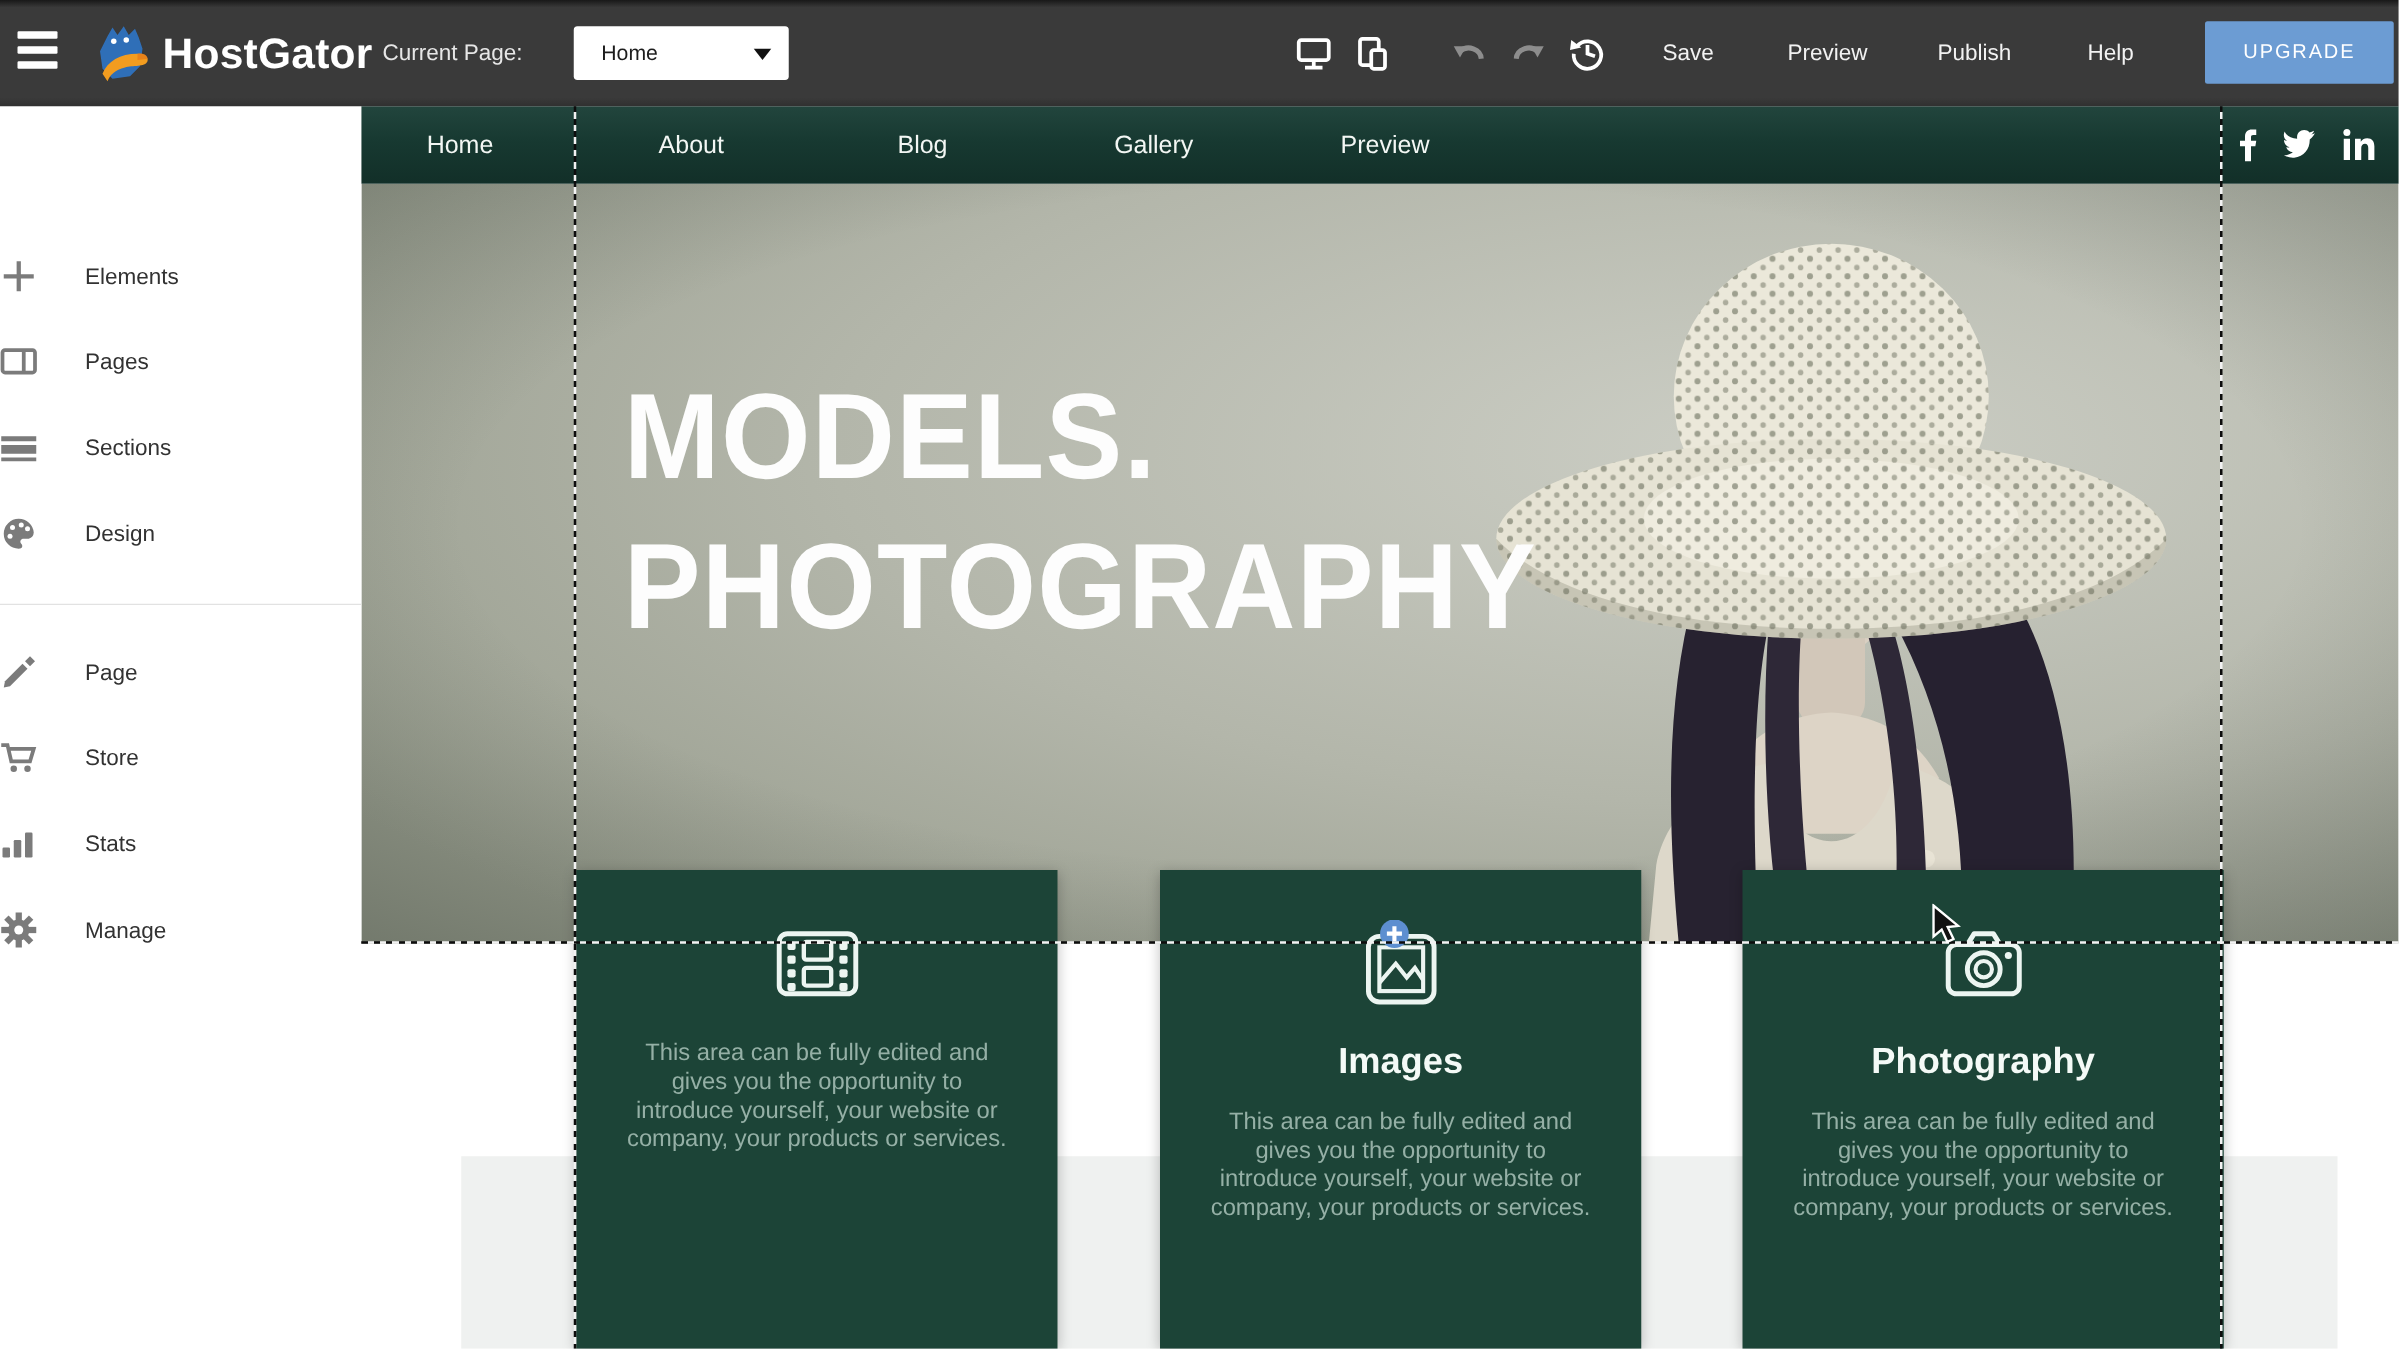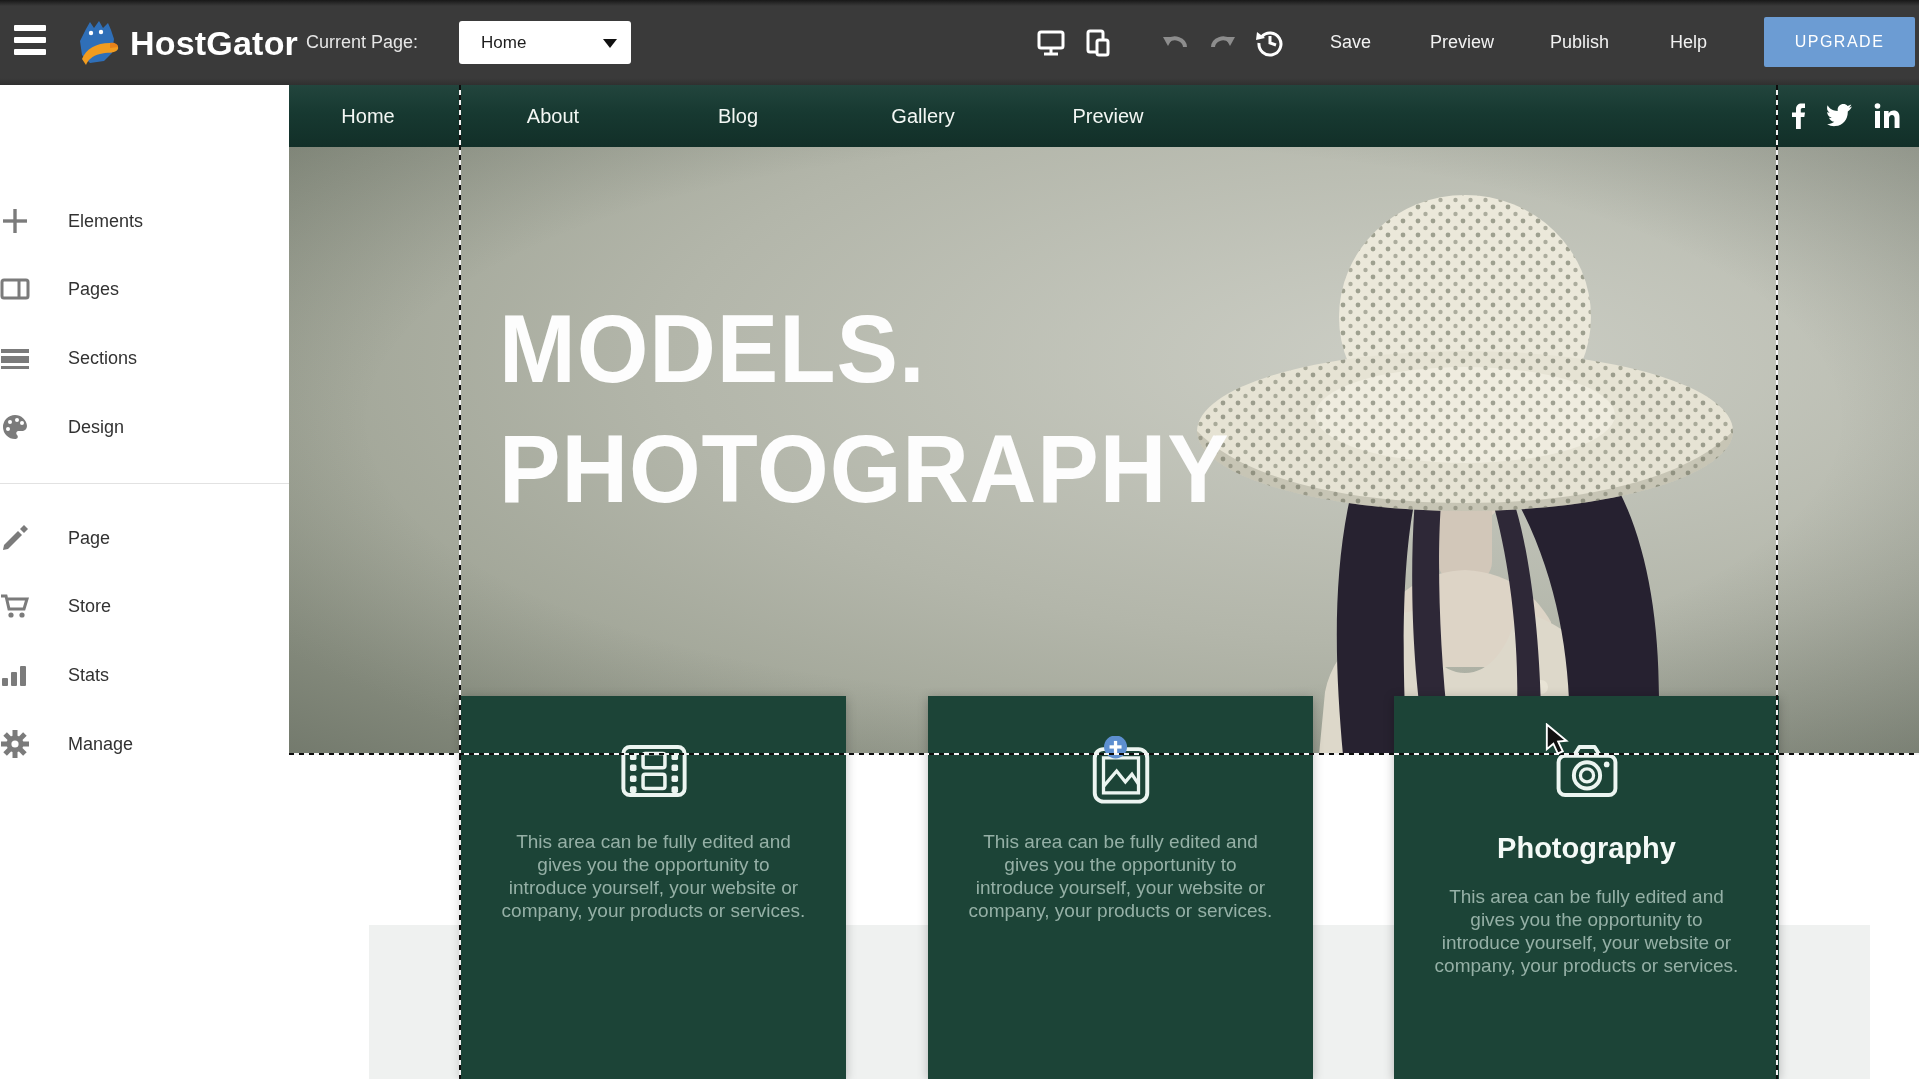--- a/index.html
+++ b/index.html
@@ -297,20 +297,21 @@
 
   <article class="card" style="left:639px">
     <svg class="c-icon" viewBox="0 0 64 64">
       <rect x="8" y="12" width="48" height="48" rx="8" fill="none" stroke="#ecf5f1" stroke-width="3.6"></rect>
       <rect x="16" y="20" width="32" height="32" fill="none" stroke="#ecf5f1" stroke-width="3"></rect>
       <polyline points="16,46 28,32 36,42 42,35 48,44" fill="none" stroke="#ecf5f1" stroke-width="3"></polyline>
       <circle cx="27" cy="10" r="10.5" fill="#5d8fd0"></circle>
       <line x1="27" y1="4.5" x2="27" y2="15.5" stroke="#fff" stroke-width="3"></line>
       <line x1="21.5" y1="10" x2="32.5" y2="10" stroke="#fff" stroke-width="3"></line>
     </svg>
+    <h3 class="c-title">Images</h3>
     <p class="c-body">This area can be fully edited and gives you the opportunity to introduce yourself, your website or company, your products or services.</p>
   </article>
 
   <article class="card" style="left:1105px">
     <svg class="c-icon" viewBox="0 0 64 64">
       <rect x="6" y="18" width="52" height="36" rx="6" fill="none" stroke="#ecf5f1" stroke-width="3.6"></rect>
       <path d="M20 18 L25 10 L39 10 L44 18" fill="none" stroke="#ecf5f1" stroke-width="3.6" stroke-linejoin="round"></path>
       <circle cx="32" cy="36" r="12" fill="none" stroke="#ecf5f1" stroke-width="3.6"></circle>
       <circle cx="32" cy="36" r="6" fill="none" stroke="#ecf5f1" stroke-width="3"></circle>
       <circle cx="50" cy="26" r="2.6" fill="#ecf5f1"></circle>

